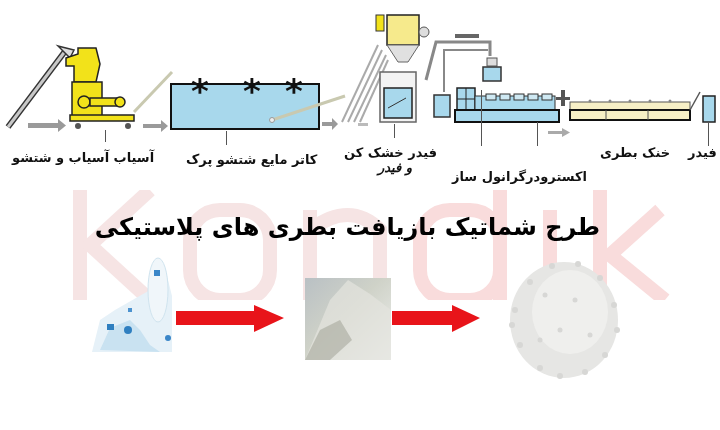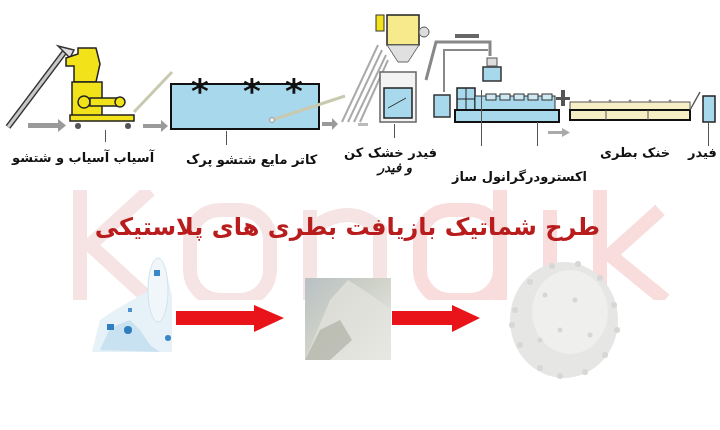--- a/index.html
+++ b/index.html
@@ -1,20 +1,20 @@
 <!DOCTYPE html>
 <html><head>
 <meta charset="utf-8">
 <style>
   html, body { margin:0; padding:0; }
   body { width:720px; height:430px; background:#ffffff; position:relative; overflow:hidden; font-family:"DejaVu Sans", sans-serif; }
   .abs { position:absolute; }
   .watermark { position:absolute; left:60px; top:190px; width:620px; height:110px; pointer-events:none; }
   .label { position:absolute; font-family:"DejaVu Sans", sans-serif; font-weight:bold; font-size:13px; color:#111; white-space:nowrap; direction:rtl; line-height:15px; }
-  .title { position:absolute; left:120px; top:213px; width:480px; text-align:center; font-family:"DejaVu Sans", sans-serif; font-weight:bold; font-size:24px; color:#b91c1c; direction:rtl; white-space:nowrap; }
+  .title { position:absolute; left:120px; top:213px; width:480px; text-align:center; font-family:"DejaVu Sans", sans-serif; font-weight:bold; font-size:24px; color:#000000; direction:rtl; white-space:nowrap; }
   .leader { position:absolute; width:1px; background:#555; }
 </style>
 </head>
 <body>
 
 <svg class="watermark" viewBox="0 0 620 110">
   <g fill="none" stroke="#f6e4e4" stroke-width="14">
     <line x1="20" y1="0" x2="20" y2="110"></line>
     <polyline points="90,0 30,55 90,110"></polyline>
     <rect x="130" y="20" width="80" height="90" rx="30"></rect>

